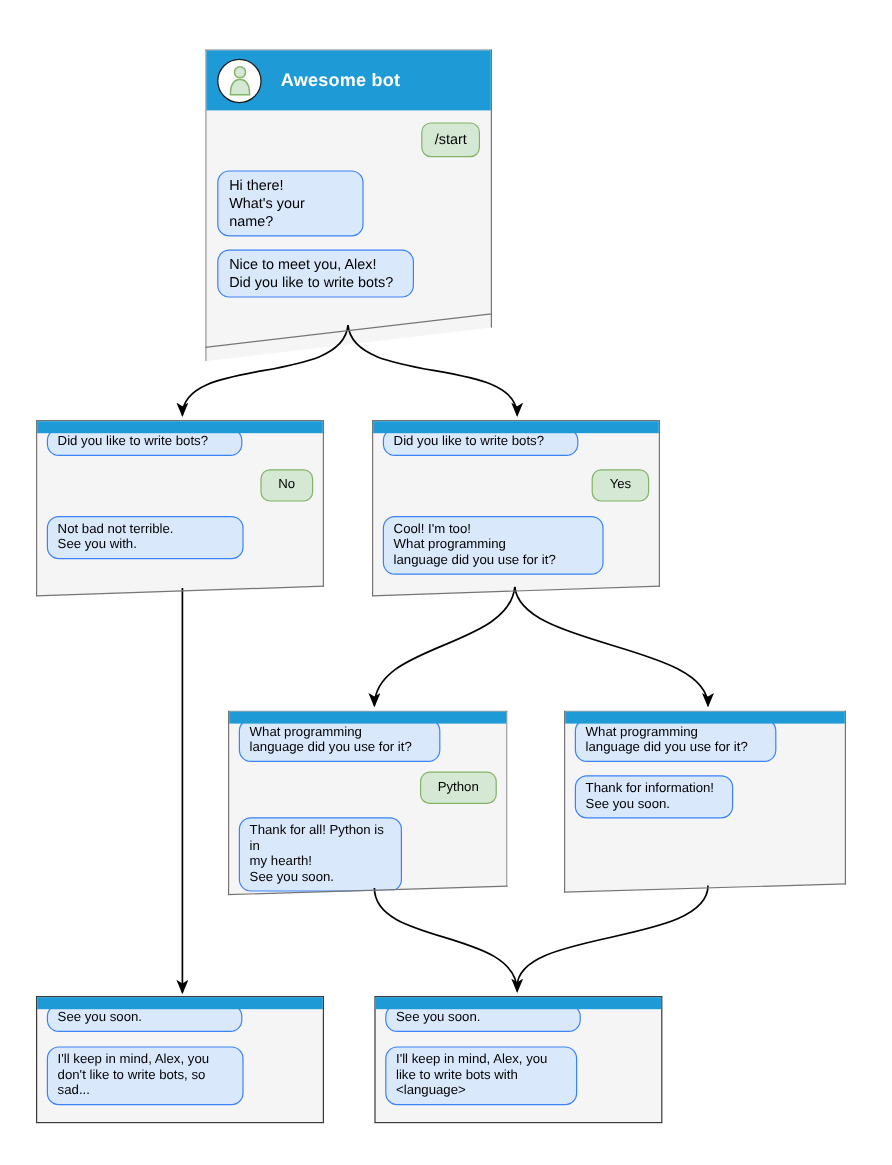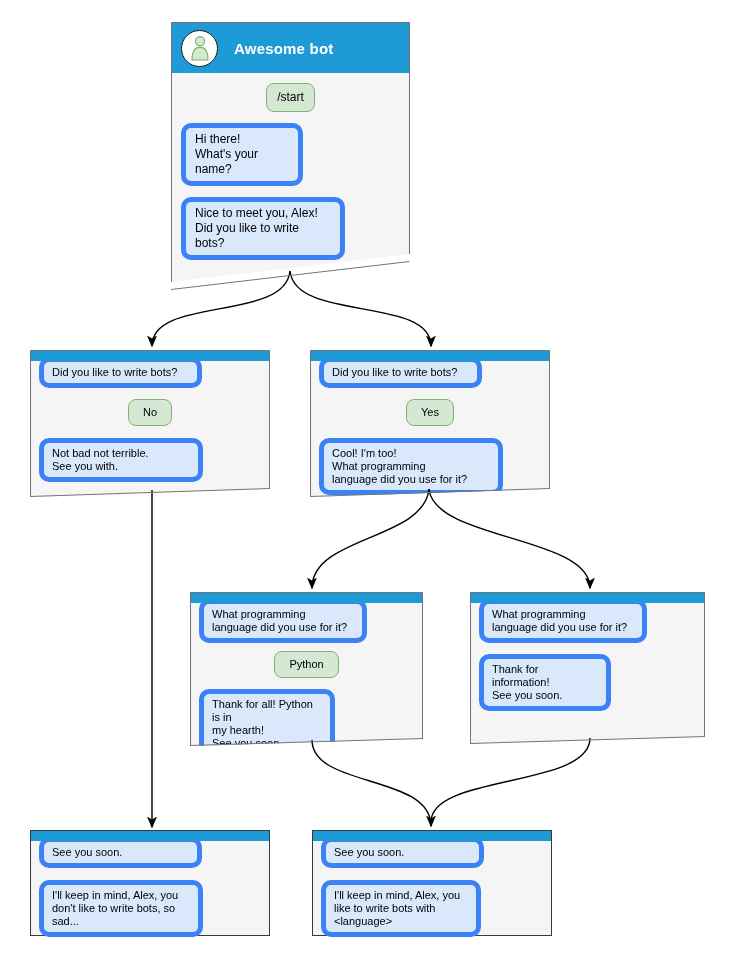--- a/index.html
+++ b/index.html
@@ -19,25 +19,25 @@
 
   .mainhead{height:50px;background:#1E9BD7;display:flex;align-items:center;padding-left:9px;position:relative;z-index:3;}
   .avatar{width:37px;height:37px;border-radius:50%;background:#fff;border:1.5px solid #1a1a1a;
           display:flex;align-items:center;justify-content:center;box-sizing:border-box;flex:0 0 auto;}
   .maintitle{color:#ffffff;font-weight:bold;font-size:15px;margin-left:16px;letter-spacing:.2px;}
 
   .mainbody{padding:0 9px;font-size:12px;line-height:15px;position:relative;z-index:1;}
   .subbody{padding:0 8px;font-size:11px;line-height:13px;position:relative;z-index:1;}
 
   .bub{border-radius:10px;white-space:pre-line;width:max-content;box-sizing:border-box;}
-  .bub.blue{background:#DAE8FC;border:5px solid #3b82f6;padding:4px 8px;}
+  .bub.blue{background:#DAE8FC;border:1px solid #3b82f6;padding:4px 8px;}
   .mainbody .bub.blue{padding:4px 9px;}
   .bub.green{background:#D5E8D4;border:1px solid #82B366;border-radius:8px;padding:6px 14px;text-align:center;}
   .mainbody .bub.green{padding:6px 10px;}
-  .row.right{display:flex;justify-content:center;}
+  .row.right{display:flex;justify-content:flex-end;}
   .clipTop{margin-top:-4px;position:relative;z-index:0;}
   .mt10{margin-top:10px}.mt11{margin-top:11px}.mt12{margin-top:12px}.mt8{margin-top:8px}
 </style>
 </head>
 <body>
 
 <div id="canvas">
 
   <svg class="overlay" width="743" height="971" viewBox="0 0 743 971">
     <defs>
@@ -56,21 +56,21 @@
     </g>
     <g stroke="#757575" stroke-width="1">
       <path d="M171,289.5 L409.5,261.5"></path>
       <path d="M30,496.5 L270,488.5"></path>
       <path d="M310,496.5 L550,488.5"></path>
       <path d="M190,745.5 L423,738.5"></path>
       <path d="M470,743.5 L705,736.5"></path>
     </g>
   </svg>
 
-  <div class="win slant" style="left:171px;top:22px;width:239px;height:260px;
+  <div class="win slant" style="left:171px;top:41px;width:239px;height:260px;
               clip-path:polygon(0 0,100% 0,100% 232px,0 100%);">
     <div class="mainhead">
       <span class="avatar">
         <svg width="22" height="26" viewBox="0 0 22 26">
           <circle cx="11" cy="6.2" r="4.6" fill="#D5E8D4" stroke="#82B366" stroke-width="1.2"></circle>
           <path d="M3 25 C3 15.5 6 12.3 11 12.3 C16 12.3 19 15.5 19 25 Z" fill="#D5E8D4" stroke="#82B366" stroke-width="1.2"></path>
         </svg>
       </span>
       <span class="maintitle">Awesome bot</span>
     </div>

